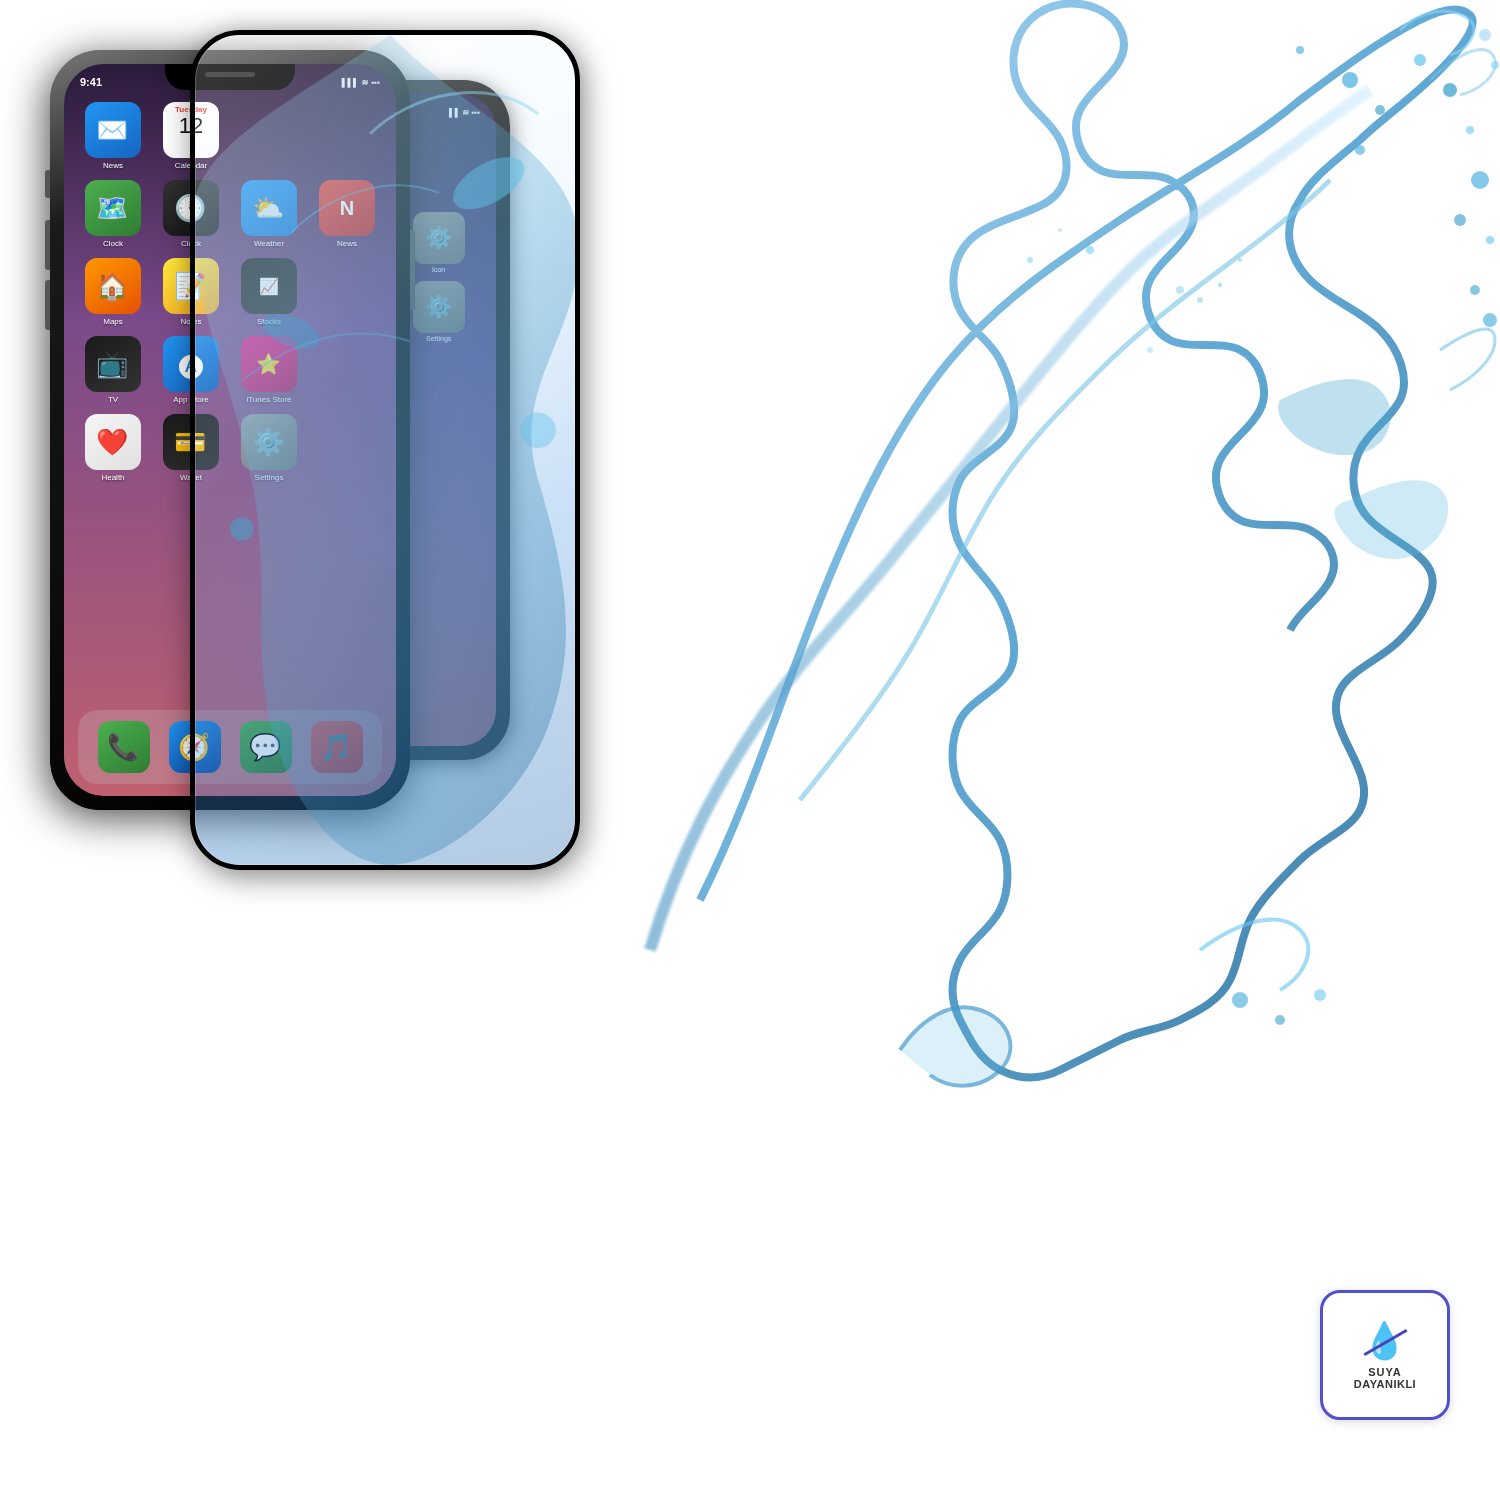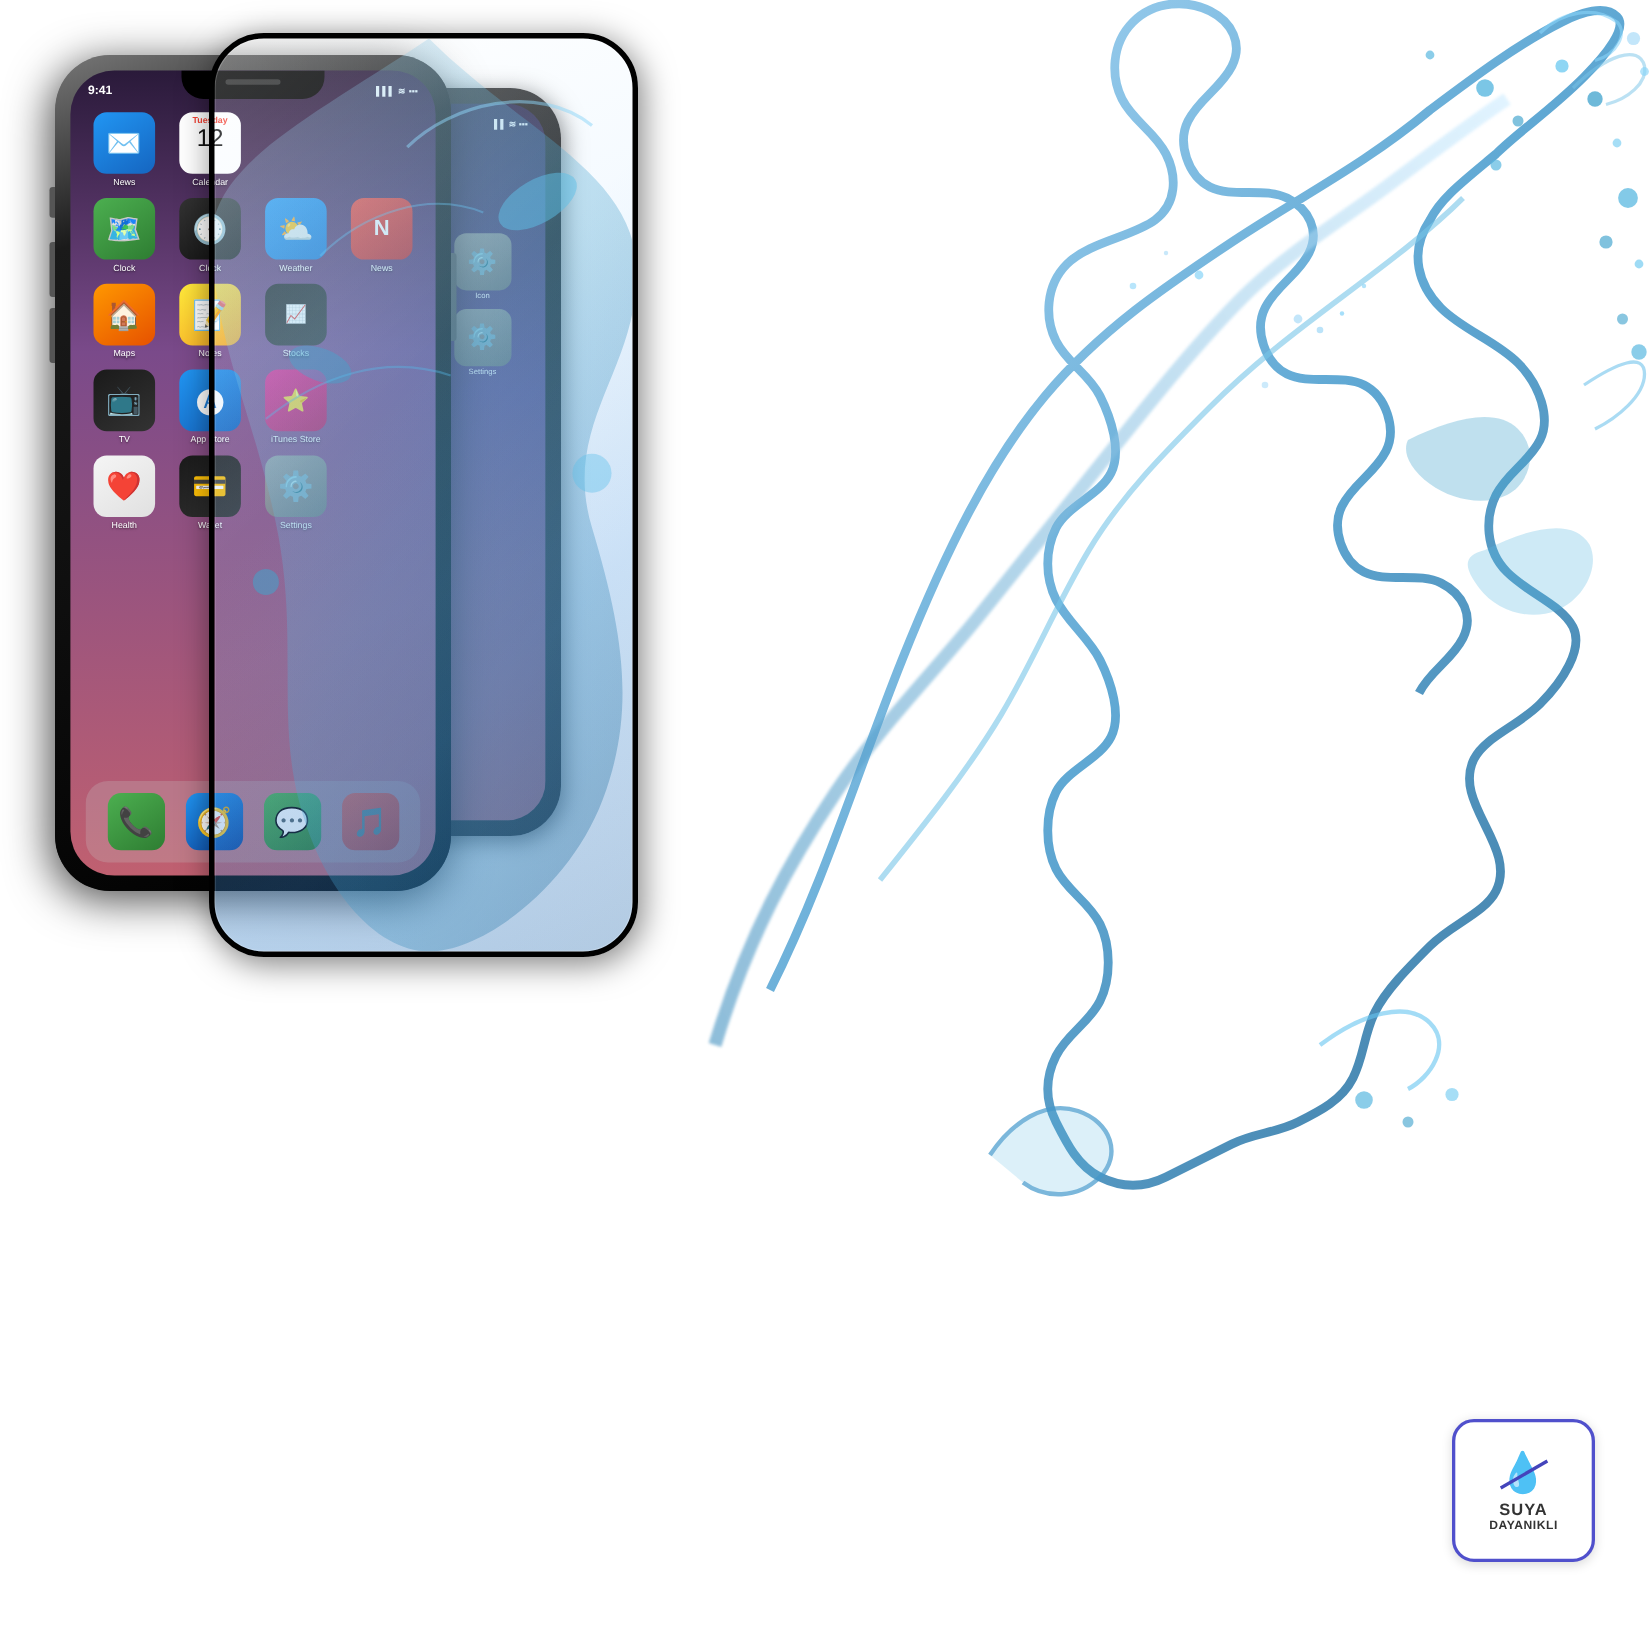--- a/index.html
+++ b/index.html
@@ -283,21 +283,21 @@
     .badge-line {
       position: absolute;
       top: 50%;
       left: -2px;
       right: -2px;
       height: 3px;
       background: #4444bb;
       transform: rotate(-30deg);
     }
     .badge-text1 {
-      font-size: 15px;
+      font-size: 11px;
       font-weight: 900;
       color: #333;
       letter-spacing: 1px;
     }
     .badge-text2 {
       font-size: 11px;
       font-weight: 700;
       color: #333;
       letter-spacing: 0.5px;
     }

